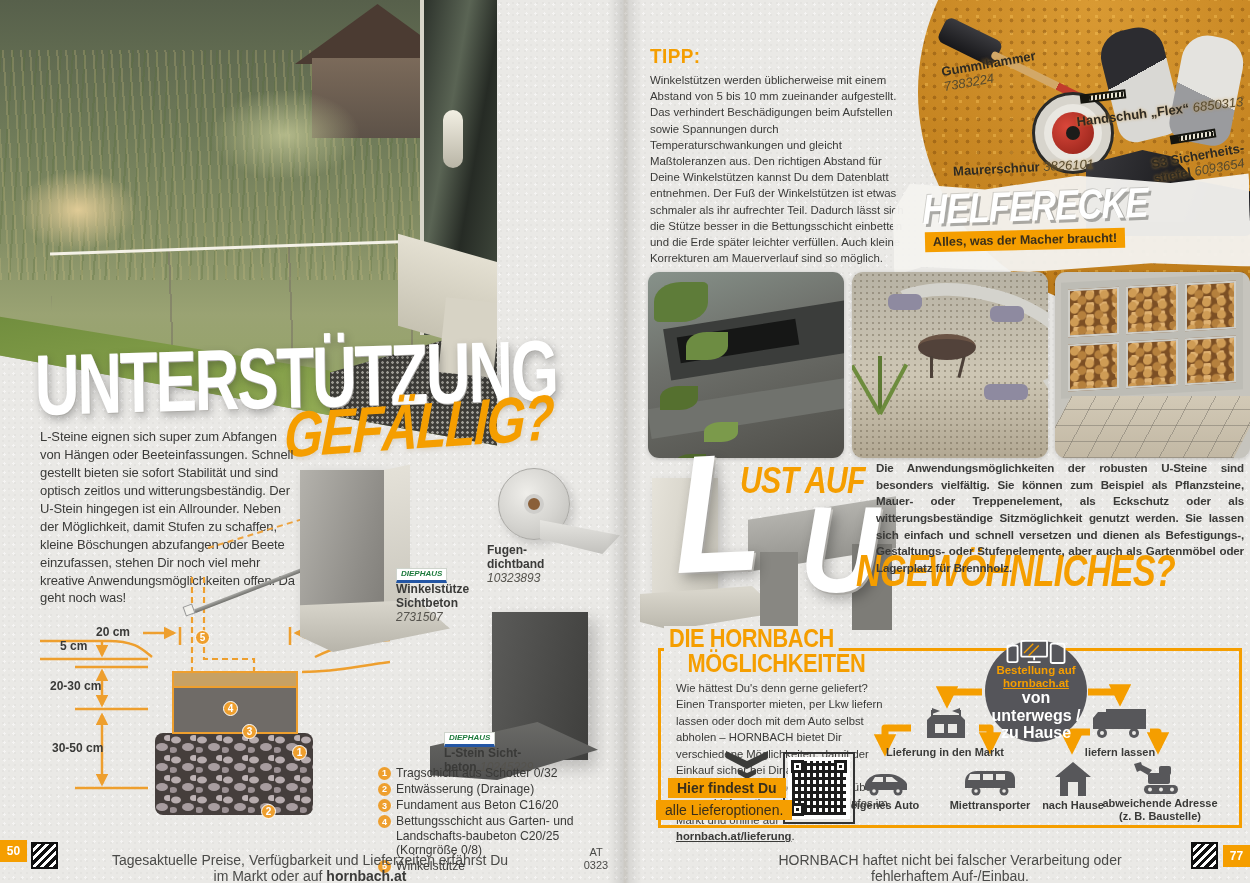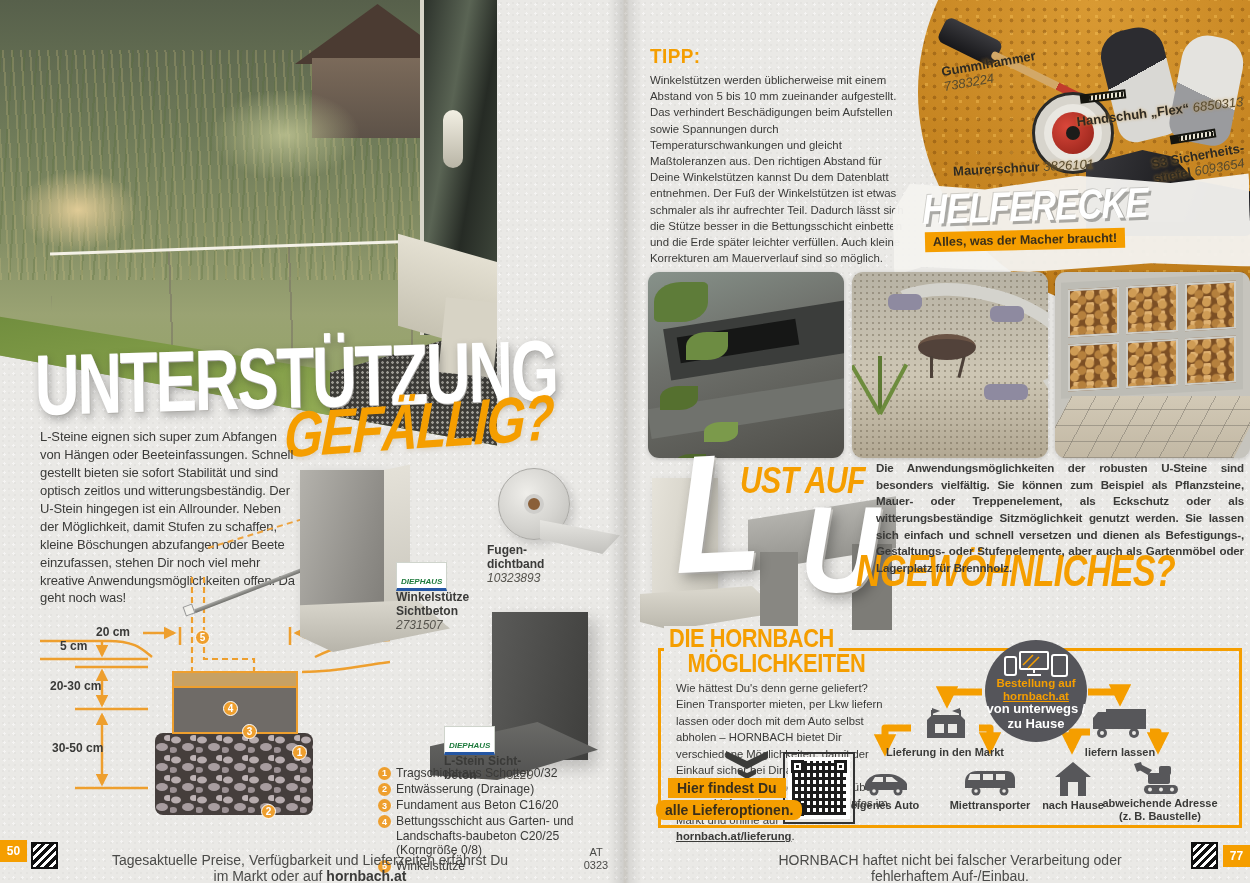--- a/index.html
+++ b/index.html
@@ -83,21 +83,21 @@
   .leader{position:absolute;left:168px;top:-28px;width:140px;border-top:2px dashed var(--orange-soft);
     transform:rotate(-17deg);transform-origin:left center;}
 
   
   .wk-panel{left:300px;top:470px;width:84px;height:158px;
     background:linear-gradient(105deg,#b4b2ac 0%,#8e8c87 70%,#7f7d78 100%);box-shadow:6px 6px 14px rgba(0,0,0,.18);}
   .wk-side{left:384px;top:470px;width:26px;height:170px;background:linear-gradient(#e4e1d8,#c5c2b8);transform:skewY(-12deg);transform-origin:left top;}
   .wk-base{left:300px;top:600px;width:150px;height:52px;background:linear-gradient(#d9d6cc,#b7b4aa);
     clip-path:polygon(0 10%,78% 0,100% 55%,22% 100%,0 70%);}
   .diephaus{background:#fff;border:1px solid #cfd4cc;font-weight:bold;font-style:italic;
-    color:#1d7a3c;font-size:8px;padding:15px 4px 2px 4px;line-height:1;display:inline-block;
+    color:#1d7a3c;font-size:8px;padding:1px 4px 2px 4px;line-height:1;display:inline-block;
     border-bottom:3px solid #2456a4;}
   .prod-label{font-size:12px;line-height:1.15;}
   .sku{font-style:italic;font-weight:normal;color:#55534d;}
   .tape-roll{left:498px;top:468px;width:72px;height:72px;border-radius:50%;
     background:radial-gradient(circle at 40% 35%,#efeeea 0%,#d4d3cf 55%,#b9b8b4 100%);
     border:1px solid #a9a8a4;box-shadow:4px 5px 10px rgba(0,0,0,.15);}
   .tape-hole{left:524px;top:494px;width:20px;height:20px;border-radius:50%;background:#8a5f38;border:4px solid #cfcecb;}
   .tape-strip{left:540px;top:520px;width:80px;height:34px;background:linear-gradient(#e6e5e1,#c2c1bd);
     clip-path:polygon(0 0,100% 45%,78% 100%,0 55%);}
   .ls-panel{left:492px;top:612px;width:96px;height:148px;
@@ -230,27 +230,27 @@
   .qr{left:788px;top:757px;width:62px;height:62px;background:#fff;padding:4px;z-index:4;
     outline:2px solid #333;outline-offset:3px;}
   .qr-inner{width:100%;height:100%;position:relative;
     background:
       repeating-linear-gradient(90deg,#1c1c1c 0 3px,transparent 3px 6px),
       repeating-linear-gradient(0deg,#1c1c1c 0 3px,transparent 3px 7px);}
   .finder{position:absolute;width:13px;height:13px;border:3px solid #1c1c1c;background:#fff;}
   .finder:after{content:"";position:absolute;left:2px;top:2px;width:3px;height:3px;background:#1c1c1c;}
   .qr-note1{left:668px;top:778px;background:var(--orange);color:#3a2f1a;font-weight:bold;font-size:14px;
     padding:2px 9px;z-index:4;white-space:nowrap;}
-  .qr-note2{left:656px;top:800px;background:var(--orange);color:#3a2f1a;font-weight:bold;font-size:14px;
-    padding:2px 9px;z-index:4;white-space:nowrap;border-radius:8px;}
+  .qr-note2{left:656px;top:800px;background:var(--orange);color:#3a2f1a;font-weight:normal;font-size:14px;
+    padding:2px 9px;z-index:4;white-space:nowrap;}
   .flow-circle{left:985px;top:640px;width:102px;height:102px;border-radius:50%;background:#55555a;z-index:5;
     display:flex;flex-direction:column;align-items:center;justify-content:center;text-align:center;line-height:1.1;}
   .fc-or{color:var(--orange);font-weight:bold;font-size:11.5px;}
   .fc-or-u{color:var(--orange);font-weight:bold;font-size:11.5px;text-decoration:underline;}
-  .fc-w{color:#fff;font-weight:bold;font-size:13px;}
+  .fc-w{color:#fff;font-weight:bold;font-size:16px;}
   .flow-label{position:absolute;font-size:11px;font-weight:bold;text-align:center;z-index:4;line-height:1.15;}
   .flow-icon{position:absolute;z-index:4;}
   .flow-svg{left:660px;top:650px;z-index:3;}
 
   .gutter{left:608px;top:0;width:34px;height:883px;z-index:8;pointer-events:none;
     background:linear-gradient(90deg,rgba(0,0,0,0) 0%,rgba(0,0,0,.10) 42%,rgba(60,50,30,.18) 50%,rgba(0,0,0,.08) 62%,rgba(0,0,0,0) 100%);}
 </style>
 </head>
 <body>
 

